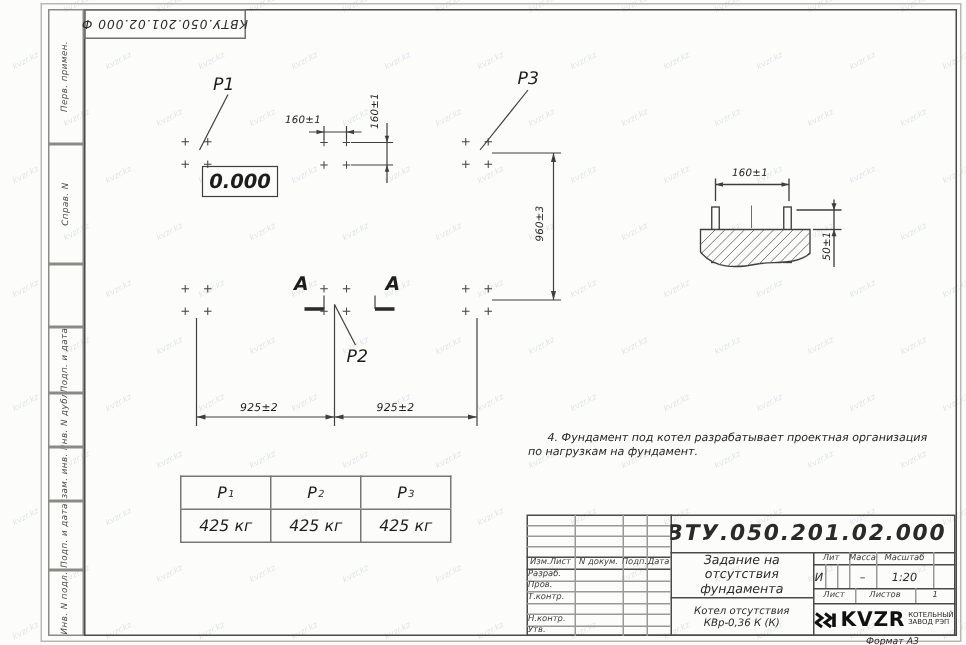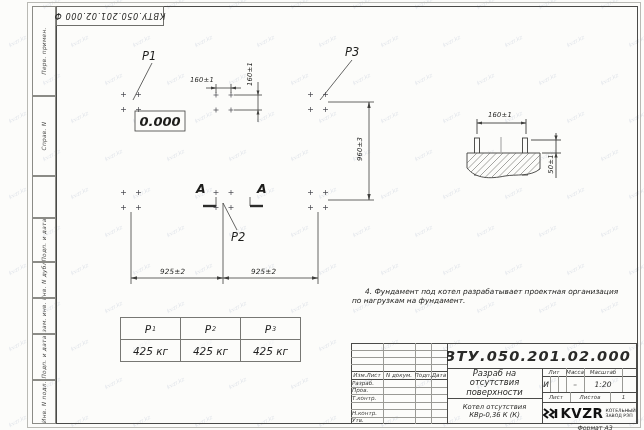--- a/index.html
+++ b/index.html
@@ -421,23 +421,23 @@
     <div class="tb-text tb-small" style="left:383px;top:371px;width:32px;height:8px;">N докум.</div>
     <div class="tb-text tb-small" style="left:415px;top:371px;width:16px;height:8px;">Подп.</div>
     <div class="tb-text tb-small" style="left:431px;top:371px;width:16px;height:8px;">Дата</div>
     <div class="tb-text tb-small" style="left:352px;top:379px;width:31px;height:7.5px;justify-content:flex-start;">Разраб.</div>
     <div class="tb-text tb-small" style="left:352px;top:386.5px;width:31px;height:7.5px;justify-content:flex-start;">Пров.</div>
     <div class="tb-text tb-small" style="left:352px;top:394px;width:31px;height:7.5px;justify-content:flex-start;">Т.контр.</div>
     <div class="tb-text tb-small" style="left:352px;top:409px;width:31px;height:7.5px;justify-content:flex-start;">Н.контр.</div>
     <div class="tb-text tb-small" style="left:352px;top:416.5px;width:31px;height:7.5px;justify-content:flex-start;">Утв.</div>
     <div class="tb-text" id="doc-number">КВТУ.050.201.02.000  Ф</div>
     <div class="tb-text" id="tb-title">
-      <div>Разраб на</div>
+      <div>Задание на</div>
         <div>отсутствия</div>
-        <div>поверхности</div>
+        <div>фундамента</div>
     </div>
     <div class="tb-text" id="tb-product">
       <div>Котел отсутствия</div>
         <div>КВр-0,36 К (К)</div>
     </div>
     <div class="tb-text tb-small" style="left:542px;top:368px;width:24px;height:8px;">Лит</div>
     <div class="tb-text tb-small" style="left:566px;top:368px;width:18px;height:8px;">Масса</div>
     <div class="tb-text tb-small" style="left:584px;top:368px;width:38px;height:8px;">Масштаб</div>
     <div class="tb-text" style="left:542px;top:376px;width:8px;height:16px;font-size:7.5px;">И</div>
     <div class="tb-text" style="left:566px;top:376px;width:18px;height:16px;font-size:7.5px;">–</div>

